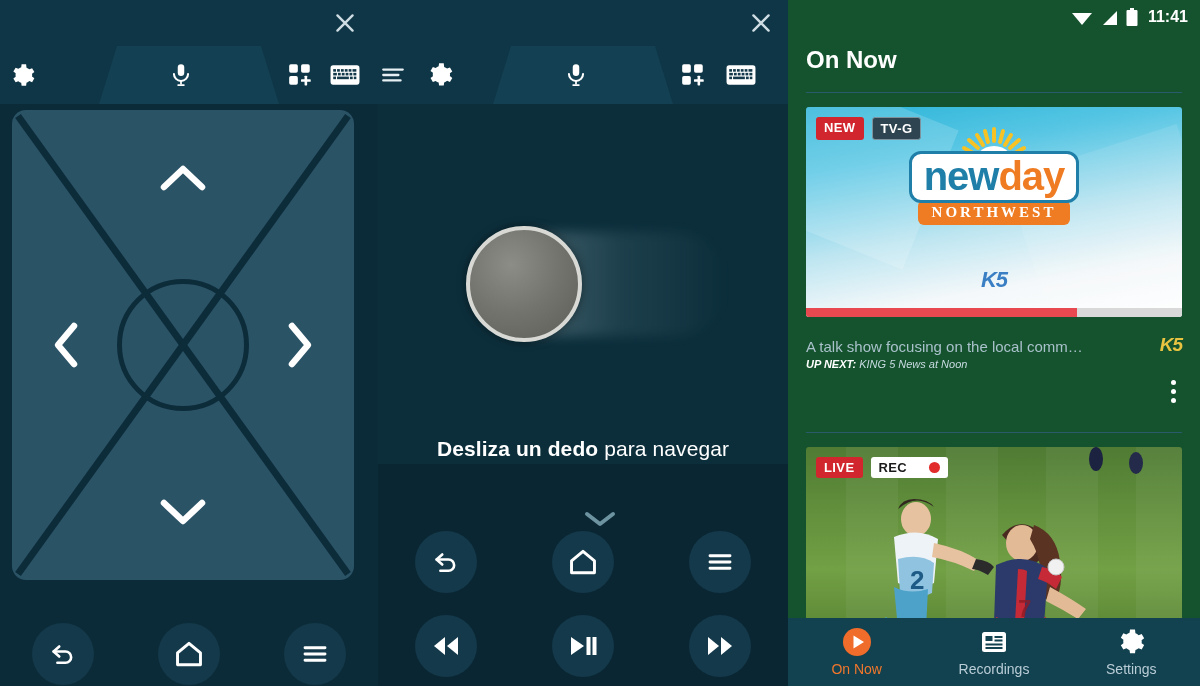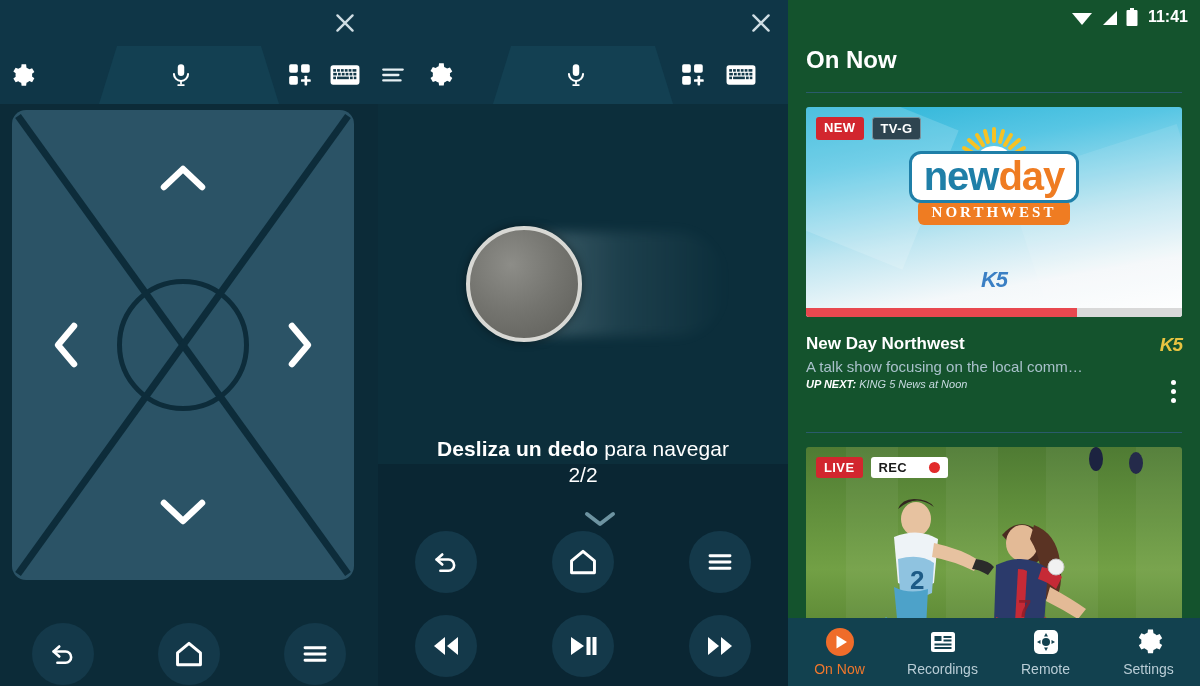--- a/index.html
+++ b/index.html
@@ -416,21 +416,20 @@
 
   <div class="touchpad">
     <div class="swipe-trail"></div>
     <div class="puck"></div>
   </div>
 
   <div class="mid-hint">
     <div class="l1">
       <span>Desliza un dedo</span><span class="reg"> para navegar</span>
     </div>
-    <div class="l2">2/2</div>
   </div>
 
   <div class="chev-down">
     <svg width="34" height="18" viewBox="0 0 34 18" fill="none" stroke="#6d93a1" stroke-width="4" stroke-linecap="round" stroke-linejoin="round">
         <path d="M4 4 L17 14 L30 4"></path>
       </svg>
   </div>
 
   <div class="mid-row" style="top:530px; height:64px;">
     <div class="circ-btn">
@@ -520,21 +519,20 @@
 
       <div class="k5-thumb">K5</div>
 
       <div class="badge-row">
         <span class="badge badge-new">NEW</span>
         <span class="badge badge-tvg">TV-G</span>
       </div>
     </div>
 
     <div class="card-meta" style="top:334px;">
-      <div class="meta-title">New Day Northwest</div>
       <div class="meta-desc">A talk show focusing on the local comm…</div>
       <div class="meta-next"><b>UP NEXT:</b><span> KING 5 News at Noon</span></div>
       <div class="k5-badge">K5</div>
       <div class="kebab">
           <i></i>
           <i></i>
           <i></i>
         </div>
     </div>
 
@@ -599,31 +597,20 @@
             <rect x="6.5" y="9" width="7" height="5"></rect>
             <rect x="15.5" y="9" width="8" height="2"></rect>
             <rect x="15.5" y="12.5" width="8" height="2"></rect>
             <rect x="6.5" y="16.5" width="17" height="2"></rect>
             <rect x="6.5" y="20" width="17" height="2"></rect>
           </g>
         </svg>
         <span class="nav-label">Recordings</span>
       </div>
       <div class="nav-item">
-        <svg width="30" height="30" viewBox="0 0 30 30">
-          <rect x="3" y="3" width="24" height="24" rx="5" fill="#ffffff"></rect>
-          <circle cx="15" cy="15" r="4" fill="#12414f"></circle>
-          <path d="M15 6 L17 9.5 L13 9.5 Z" fill="#12414f"></path>
-          <path d="M15 24 L17 20.5 L13 20.5 Z" fill="#12414f"></path>
-          <path d="M6 15 L9.5 13 L9.5 17 Z" fill="#12414f"></path>
-          <path d="M24 15 L20.5 13 L20.5 17 Z" fill="#12414f"></path>
-        </svg>
-        <span class="nav-label">Remote</span>
-      </div>
-      <div class="nav-item">
         <svg width="30" height="30" viewBox="0 0 24 24" fill="#ffffff">
           <path d="M12 8.4a3.6 3.6 0 100 7.2 3.6 3.6 0 000-7.2zm8.6 3.6c0-.5-.05-1-.13-1.47l2.06-1.55-2-3.46-2.43 1a8.4 8.4 0 00-2.54-1.47L15.2 2h-4l-.36 2.6a8.4 8.4 0 00-2.54 1.46l-2.43-1-2 3.46L5.93 10.1a8.6 8.6 0 000 2.94L3.87 14.6l2 3.46 2.43-1c.76.63 1.62 1.13 2.54 1.47L11.2 21h4l.36-2.6a8.4 8.4 0 002.54-1.46l2.43 1 2-3.46-2.06-1.55c.08-.47.13-.96.13-1.47z"></path>
         </svg>
         <span class="nav-label">Settings</span>
       </div>
     </div>
 
   </div>
 </div>
 

